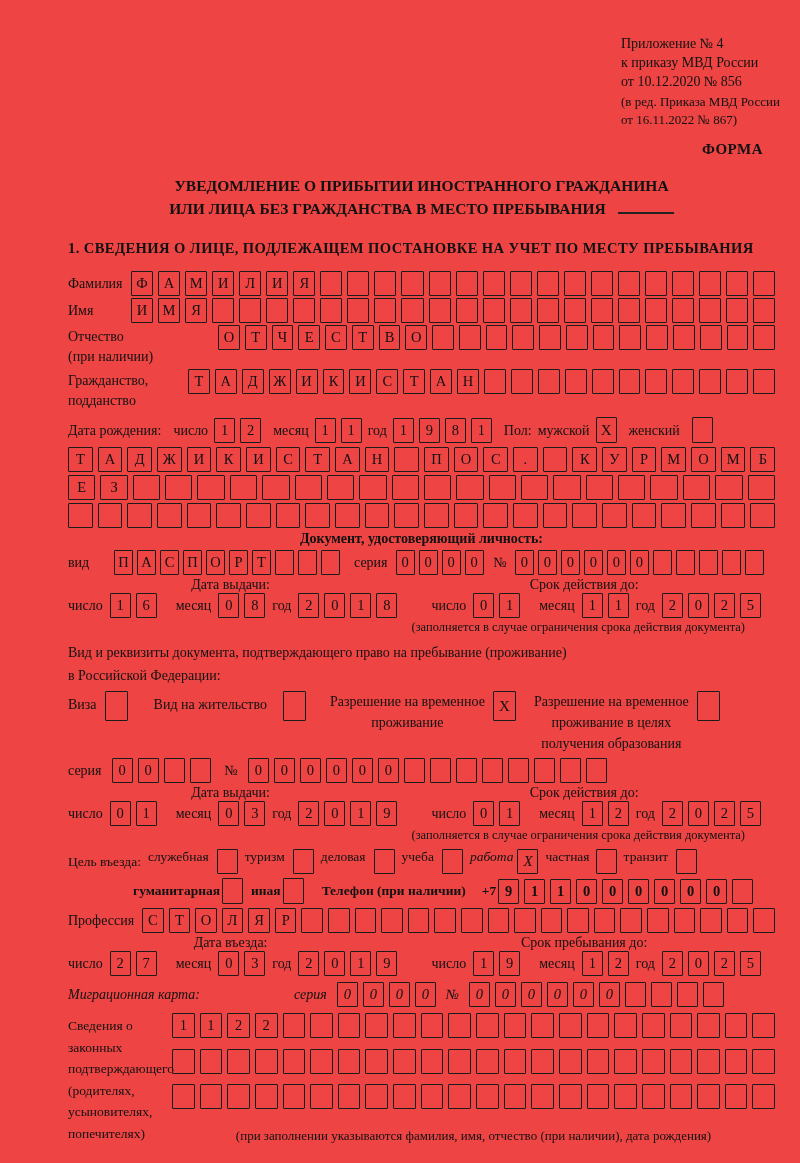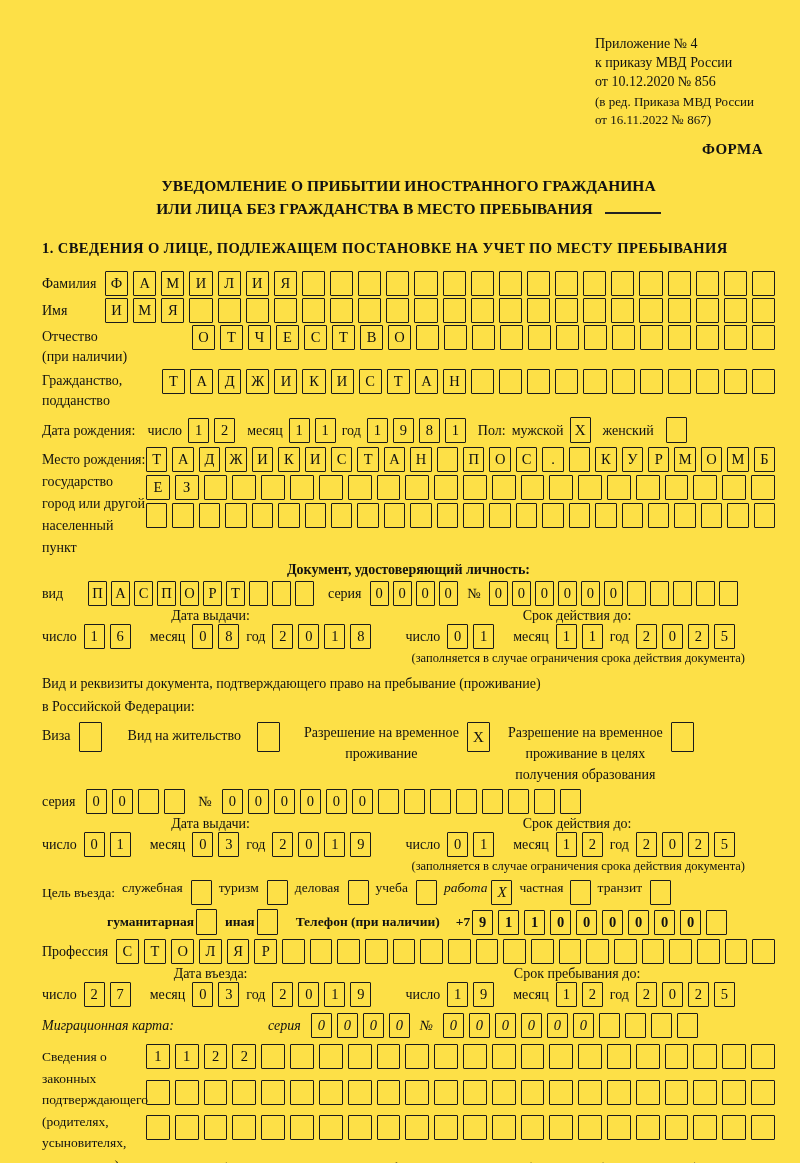--- a/index.html
+++ b/index.html
@@ -1,18 +1,18 @@
 <!DOCTYPE html>
 <html><head>
 <meta charset="utf-8">
 <style>
   html,body{margin:0;padding:0;background:#fff;}
   .page{
     width:800px;height:1163px;box-sizing:border-box;overflow:hidden;
-    padding:34px 25px 0 42px;background:#fde047;color:#111;
+    padding:34px 25px 0 68px;background:#ef4444;color:#111;
     font-family:"Liberation Serif","DejaVu Serif",serif;
     position:relative;
   }
   
   .appendix{margin-left:553px;font-size:14px;line-height:19px;white-space:nowrap;}
   .amendment{margin-top:2px;font-size:13px;line-height:18px;}
   .forma{margin-top:12px;text-align:right;padding-right:12px;font-weight:bold;font-size:15px;letter-spacing:.5px;}
   .title{margin-top:16px;text-align:center;font-weight:bold;font-size:15.5px;line-height:23px;}
   .blank-line{display:inline-block;width:56px;border-bottom:2px solid #222;height:14px;margin-left:12px;}
   .sec{margin-top:20px;margin-bottom:14px;font-weight:bold;font-size:14.6px;letter-spacing:.4px;white-space:nowrap;}
@@ -231,26 +231,20 @@
         <span class="cell">1</span>
       </span>
     <span class="lbl gapl">Пол:</span>
     <span class="lbl gaps">мужской</span>
     <span class="checkbox gaps">X</span>
     <span class="lbl gapl">женский</span>
     <span class="checkbox gapl"></span>
   </div>
 
   <div class="row" style="margin-top:4px;">
-    <span class="lblcol w-place" style="line-height:22px;">
-      <span>Место рождения:</span>
-      <span>государство</span>
-      <span>город или другой</span>
-      <span>населенный пункт</span>
-    </span>
     <span style="flex:1;display:flex;flex-direction:column;gap:3px;">
       <span class="cellrow fill">
           <span class="cell">Т</span>
           <span class="cell">А</span>
           <span class="cell">Д</span>
           <span class="cell">Ж</span>
           <span class="cell">И</span>
           <span class="cell">К</span>
           <span class="cell">И</span>
           <span class="cell">С</span>

